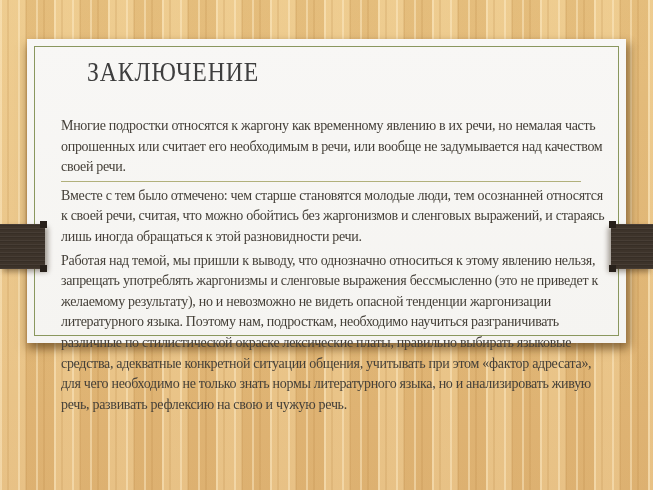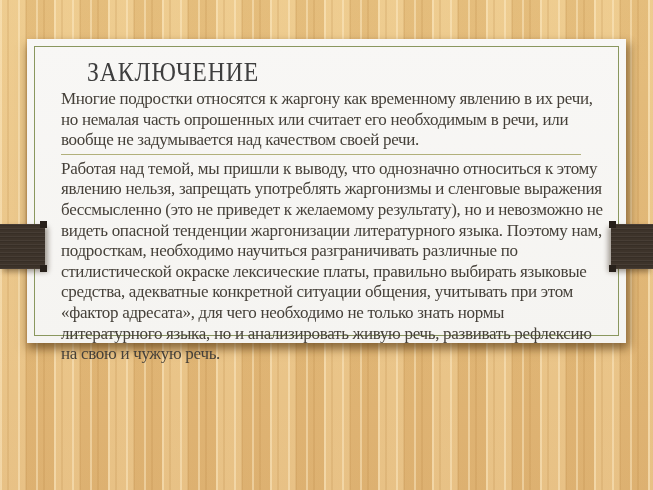--- a/index.html
+++ b/index.html
@@ -55,24 +55,24 @@
     font-weight: normal;
     color: #3e3e3e;
     letter-spacing: 1px;
     transform: scaleX(0.88);
     transform-origin: left center;
     white-space: nowrap;
   }
   .content {
     position: absolute;
     left: 34px;
-    top: 50px;
+    top: 77px;
     width: 544px;
     color: #454039;
-    font-size: 17px;
+    font-size: 14px;
     line-height: 20.6px;
     letter-spacing: -0.3px;
   }
   .para { margin: 0 0 3px 0; }
   .separator {
     border: none;
     border-top: 1px solid #b1b07b;
     width: 520px;
     margin: 0 0 4px 0;
   }
@@ -105,20 +105,21 @@
 
 <div class="stage">
   <div class="wood"></div>
 
   <div class="slide">
     <div class="frame"></div>
     <h1 class="title">ЗАКЛЮЧЕНИЕ</h1>
     <div class="content">
       <p class="para">Многие подростки относятся к жаргону как временному явлению в их речи, но немалая часть опрошенных или считает его необходимым в речи, или вообще не задумывается над качеством своей речи.</p>
       <hr class="separator">
+      <p class="para">Вместе с тем было отмечено: чем старше становятся молодые люди, тем осознанней относятся к своей речи, считая, что можно обойтись без жаргонизмов и сленговых выражений, и стараясь лишь иногда обращаться к этой разновидности речи.</p>
       <p class="para">Работая над темой, мы пришли к выводу, что однозначно относиться к этому явлению нельзя, запрещать употреблять жаргонизмы и сленговые выражения бессмысленно (это не приведет к желаемому результату), но и невозможно не видеть опасной тенденции жаргонизации литературного языка. Поэтому нам, подросткам, необходимо научиться разграничивать различные по стилистической окраске лексические платы, правильно выбирать языковые средства, адекватные конкретной ситуации общения, учитывать при этом «фактор адресата», для чего необходимо не только знать нормы литературного языка, но и анализировать живую речь, развивать рефлексию на свою и чужую речь.</p>
     </div>
   </div>
 
   <div class="ribbon ribbon-left">
     <span class="cap cap-top"></span>
     <span class="cap cap-bottom"></span>
   </div>
   <div class="ribbon ribbon-right">
     <span class="cap cap-top"></span>

